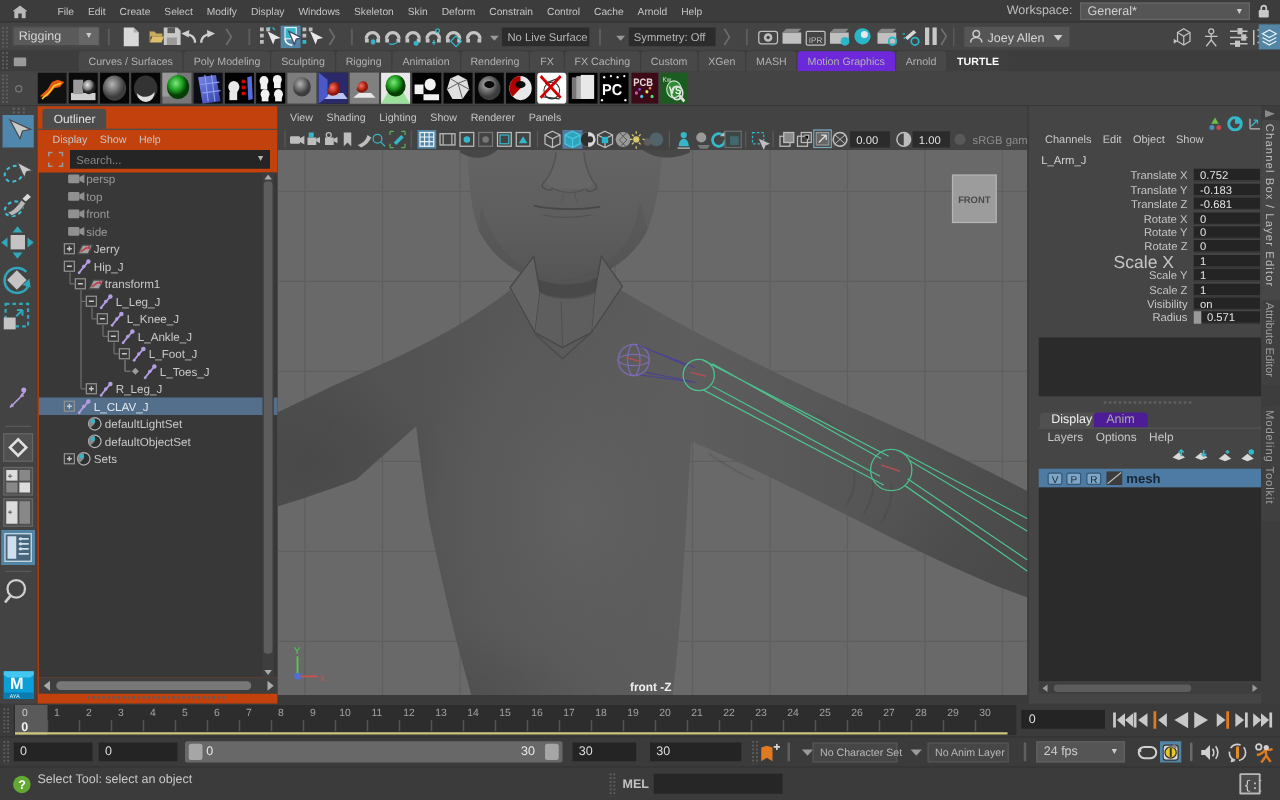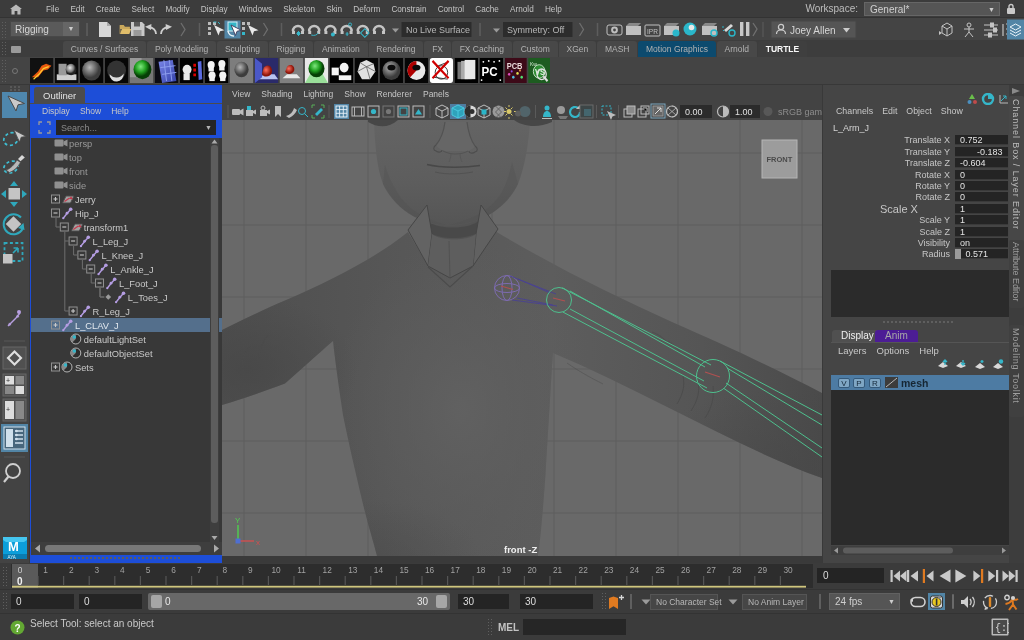--- a/index.html
+++ b/index.html
@@ -241,21 +241,21 @@
       <div style="height: 16px; line-height: 16px; padding: 0px 7.8px; font-size: 8.5px; border-radius: 3px 3px 0px 0px; background: rgb(72, 72, 72); color: rgb(178, 178, 178);">Poly Modeling</div>
       <div style="height: 16px; line-height: 16px; padding: 0px 7.8px; font-size: 8.5px; border-radius: 3px 3px 0px 0px; background: rgb(72, 72, 72); color: rgb(178, 178, 178);">Sculpting</div>
       <div style="height: 16px; line-height: 16px; padding: 0px 7.8px; font-size: 8.5px; border-radius: 3px 3px 0px 0px; background: rgb(72, 72, 72); color: rgb(178, 178, 178);">Rigging</div>
       <div style="height: 16px; line-height: 16px; padding: 0px 7.8px; font-size: 8.5px; border-radius: 3px 3px 0px 0px; background: rgb(72, 72, 72); color: rgb(178, 178, 178);">Animation</div>
       <div style="height: 16px; line-height: 16px; padding: 0px 7.8px; font-size: 8.5px; border-radius: 3px 3px 0px 0px; background: rgb(72, 72, 72); color: rgb(178, 178, 178);">Rendering</div>
       <div style="height: 16px; line-height: 16px; padding: 0px 7.8px; font-size: 8.5px; border-radius: 3px 3px 0px 0px; background: rgb(72, 72, 72); color: rgb(178, 178, 178);">FX</div>
       <div style="height: 16px; line-height: 16px; padding: 0px 7.8px; font-size: 8.5px; border-radius: 3px 3px 0px 0px; background: rgb(72, 72, 72); color: rgb(178, 178, 178);">FX Caching</div>
       <div style="height: 16px; line-height: 16px; padding: 0px 7.8px; font-size: 8.5px; border-radius: 3px 3px 0px 0px; background: rgb(72, 72, 72); color: rgb(178, 178, 178);">Custom</div>
       <div style="height: 16px; line-height: 16px; padding: 0px 7.8px; font-size: 8.5px; border-radius: 3px 3px 0px 0px; background: rgb(72, 72, 72); color: rgb(178, 178, 178);">XGen</div>
       <div style="height: 16px; line-height: 16px; padding: 0px 7.8px; font-size: 8.5px; border-radius: 3px 3px 0px 0px; background: rgb(72, 72, 72); color: rgb(178, 178, 178);">MASH</div>
-      <div style="height: 16px; line-height: 16px; padding: 0px 7.8px; font-size: 8.5px; border-radius: 3px 3px 0px 0px; background: #0c4a6e; color: rgb(178, 178, 178);">Motion Graphics</div>
+      <div style="height: 16px; line-height: 16px; padding: 0px 7.8px; font-size: 8.5px; border-radius: 3px 3px 0px 0px; background: #6d28d9; color: rgb(178, 178, 178);">Motion Graphics</div>
       <div style="height: 16px; line-height: 16px; padding: 0px 7.8px; font-size: 8.5px; border-radius: 3px 3px 0px 0px; background: rgb(72, 72, 72); color: rgb(178, 178, 178);">Arnold</div>
       <div style="height: 16px; line-height: 16px; padding: 0px 7.8px; font-size: 8.5px; border-radius: 3px 3px 0px 0px; background: rgb(63, 63, 63); color: rgb(250, 250, 250); font-weight: bold;">TURTLE</div>
     </div>
 
 </div>
 
 <div class="abs" id="shelficons" style="left:0;top:57px;width:1024px;height:28px;background:#444;border-bottom:1px solid #383838;">
   <div class="grip abs" style="left:1px;top:2px;height:24px;"></div>
   <div class="abs" style="left:12px;top:11px;width:6px;height:6px;border:1px solid #777;border-radius:50%;"></div>
   <div class="row abs" id="shelfrow" style="left:25px;top:1px;gap:2px;"></div>
@@ -507,21 +507,21 @@
       <g transform="translate(3,452)">
           <rect x="0" y="0" width="24" height="22" fill="#0c9ed9"></rect>
           <path d="M0 0h24v3l-3 2H3L0 3z" fill="#45c6f0"></path>
           <path d="M0 17h24v5H0z" fill="#0a7cb0"></path>
           <text x="5" y="14" font-size="13" font-weight="bold" fill="#fff">M</text>
           <text x="4.5" y="21.5" font-size="4.5" fill="#d8f2fc">AYA</text>
         </g>
     </svg>
   </div>
 
-  <div class="abs" id="outliner" style="left:29px;top:0;width:193px;height:478px;background:#1d4ed8;border-left:1px solid #393939;">
+  <div class="abs" id="outliner" style="left:29px;top:0;width:193px;height:478px;background:#c2410c;border-left:1px solid #393939;">
     <div class="abs" style="left:4px;top:2px;height:16px;padding:0 9px;background:#4c4c4c;border-radius:3px 3px 0 0;color:#e2e2e2;font-size:9.5px;line-height:17px;">Outliner</div>
     <div class="abs" style="left:0;top:18px;width:193px;height:1px;background:#4c4c4c;"></div>
     <div class="row abs tx" style="left:12px;top:19px;height:14px;gap:10px;font-size:8.5px;">
         <span>Display</span>
         <span>Show</span>
         <span>Help</span>
       </div>
     <svg class="abs" style="left:8px;top:36px;" width="13" height="13" viewBox="0 0 13 13" fill="none" stroke="#9a9a9a">
         <path d="M1 4V1h3M9 1h3v3M12 9v3H9M4 12H1V9" stroke-width="1.3"></path>
       </svg>
@@ -1001,30 +1001,30 @@
         <span>Channels</span>
         <span>Edit</span>
         <span>Object</span>
         <span>Show</span>
       </div>
     <div class="abs tx" style="left:10px;top:38px;font-size:9px;color:#d4d4d4;">L_Arm_J</div>
     <div id="chrows">
         <div style="position: absolute; right: 59px; top: 50.4px; width: 70px; text-align: right; color: rgb(198, 198, 198); font-size: 9px; line-height: 10px; white-space: nowrap;">Translate X</div>
         <div style="position: absolute; left: 132px; top: 50.4px; width: 53px; height: 10px; background: rgb(36, 36, 36); color: rgb(228, 228, 228); font-size: 9px; line-height: 10px; padding-left: 5px; border-bottom: 1px solid rgb(58, 58, 58); box-sizing: border-box;">0.752</div>
         <div style="position: absolute; right: 59px; top: 61.8px; width: 70px; text-align: right; color: rgb(198, 198, 198); font-size: 9px; line-height: 10px; white-space: nowrap;">Translate Y</div>
-        <div style="position: absolute; left: 132px; top: 61.8px; width: 53px; height: 10px; background: rgb(36, 36, 36); color: rgb(228, 228, 228); font-size: 9px; line-height: 10px; padding-left: 22px; border-bottom: 1px solid rgb(58, 58, 58); box-sizing: border-box;">-0.183</div>
+        <div style="position: absolute; left: 132px; top: 61.8px; width: 53px; height: 10px; background: rgb(36, 36, 36); color: rgb(228, 228, 228); font-size: 9px; line-height: 10px; padding-left: 5px; border-bottom: 1px solid rgb(58, 58, 58); box-sizing: border-box;">-0.183</div>
         <div style="position: absolute; right: 59px; top: 73.2px; width: 70px; text-align: right; color: rgb(198, 198, 198); font-size: 9px; line-height: 10px; white-space: nowrap;">Translate Z</div>
-        <div style="position: absolute; left: 132px; top: 73.2px; width: 53px; height: 10px; background: rgb(36, 36, 36); color: rgb(228, 228, 228); font-size: 9px; line-height: 10px; padding-left: 5px; border-bottom: 1px solid rgb(58, 58, 58); box-sizing: border-box;">-0.604</div>
+        <div style="position: absolute; left: 132px; top: 73.2px; width: 53px; height: 10px; background: rgb(36, 36, 36); color: rgb(228, 228, 228); font-size: 9px; line-height: 10px; padding-left: 5px; border-bottom: 1px solid rgb(58, 58, 58); box-sizing: border-box;">-0.681</div>
         <div style="position: absolute; right: 59px; top: 84.6px; width: 70px; text-align: right; color: rgb(198, 198, 198); font-size: 9px; line-height: 10px; white-space: nowrap;">Rotate X</div>
         <div style="position: absolute; left: 132px; top: 84.6px; width: 53px; height: 10px; background: rgb(36, 36, 36); color: rgb(228, 228, 228); font-size: 9px; line-height: 10px; padding-left: 5px; border-bottom: 1px solid rgb(58, 58, 58); box-sizing: border-box;">0</div>
         <div style="position: absolute; right: 59px; top: 96px; width: 70px; text-align: right; color: rgb(198, 198, 198); font-size: 9px; line-height: 10px; white-space: nowrap;">Rotate Y</div>
         <div style="position: absolute; left: 132px; top: 96px; width: 53px; height: 10px; background: rgb(36, 36, 36); color: rgb(228, 228, 228); font-size: 9px; line-height: 10px; padding-left: 5px; border-bottom: 1px solid rgb(58, 58, 58); box-sizing: border-box;">0</div>
         <div style="position: absolute; right: 59px; top: 107.4px; width: 70px; text-align: right; color: rgb(198, 198, 198); font-size: 9px; line-height: 10px; white-space: nowrap;">Rotate Z</div>
         <div style="position: absolute; left: 132px; top: 107.4px; width: 53px; height: 10px; background: rgb(36, 36, 36); color: rgb(228, 228, 228); font-size: 9px; line-height: 10px; padding-left: 5px; border-bottom: 1px solid rgb(58, 58, 58); box-sizing: border-box;">0</div>
-        <div style="position: absolute; right: 59px; top: 118.8px; width: 70px; text-align: left; color: rgb(198, 198, 198); font-size: 11px; line-height: 10px; white-space: nowrap;">Scale X</div>
+        <div style="position: absolute; right: 59px; top: 118.8px; width: 70px; text-align: center; color: rgb(198, 198, 198); font-size: 14px; line-height: 10px; white-space: nowrap;">Scale X</div>
         <div style="position: absolute; left: 132px; top: 118.8px; width: 53px; height: 10px; background: rgb(36, 36, 36); color: rgb(228, 228, 228); font-size: 9px; line-height: 10px; padding-left: 5px; border-bottom: 1px solid rgb(58, 58, 58); box-sizing: border-box;">1</div>
         <div style="position: absolute; right: 59px; top: 130.2px; width: 70px; text-align: right; color: rgb(198, 198, 198); font-size: 9px; line-height: 10px; white-space: nowrap;">Scale Y</div>
         <div style="position: absolute; left: 132px; top: 130.2px; width: 53px; height: 10px; background: rgb(36, 36, 36); color: rgb(228, 228, 228); font-size: 9px; line-height: 10px; padding-left: 5px; border-bottom: 1px solid rgb(58, 58, 58); box-sizing: border-box;">1</div>
         <div style="position: absolute; right: 59px; top: 141.6px; width: 70px; text-align: right; color: rgb(198, 198, 198); font-size: 9px; line-height: 10px; white-space: nowrap;">Scale Z</div>
         <div style="position: absolute; left: 132px; top: 141.6px; width: 53px; height: 10px; background: rgb(36, 36, 36); color: rgb(228, 228, 228); font-size: 9px; line-height: 10px; padding-left: 5px; border-bottom: 1px solid rgb(58, 58, 58); box-sizing: border-box;">1</div>
         <div style="position: absolute; right: 59px; top: 153px; width: 70px; text-align: right; color: rgb(198, 198, 198); font-size: 9px; line-height: 10px; white-space: nowrap;">Visibility</div>
         <div style="position: absolute; left: 132px; top: 153px; width: 53px; height: 10px; background: rgb(36, 36, 36); color: rgb(228, 228, 228); font-size: 9px; line-height: 10px; padding-left: 5px; border-bottom: 1px solid rgb(58, 58, 58); box-sizing: border-box;">on</div>
         <div style="position: absolute; right: 59px; top: 164.4px; width: 70px; text-align: right; color: rgb(198, 198, 198); font-size: 9px; line-height: 10px; white-space: nowrap;">Radius</div>
         <div style="position: absolute; left: 137.5px; top: 164.4px; width: 47.5px; height: 10px; background: rgb(36, 36, 36); color: rgb(228, 228, 228); font-size: 9px; line-height: 10px; padding-left: 5px; border-bottom: 1px solid rgb(58, 58, 58); box-sizing: border-box;">0.571</div>
         <div style="position: absolute; left: 132px; top: 164.4px; width: 5.5px; height: 10px; background: rgb(154, 154, 154);"></div>

